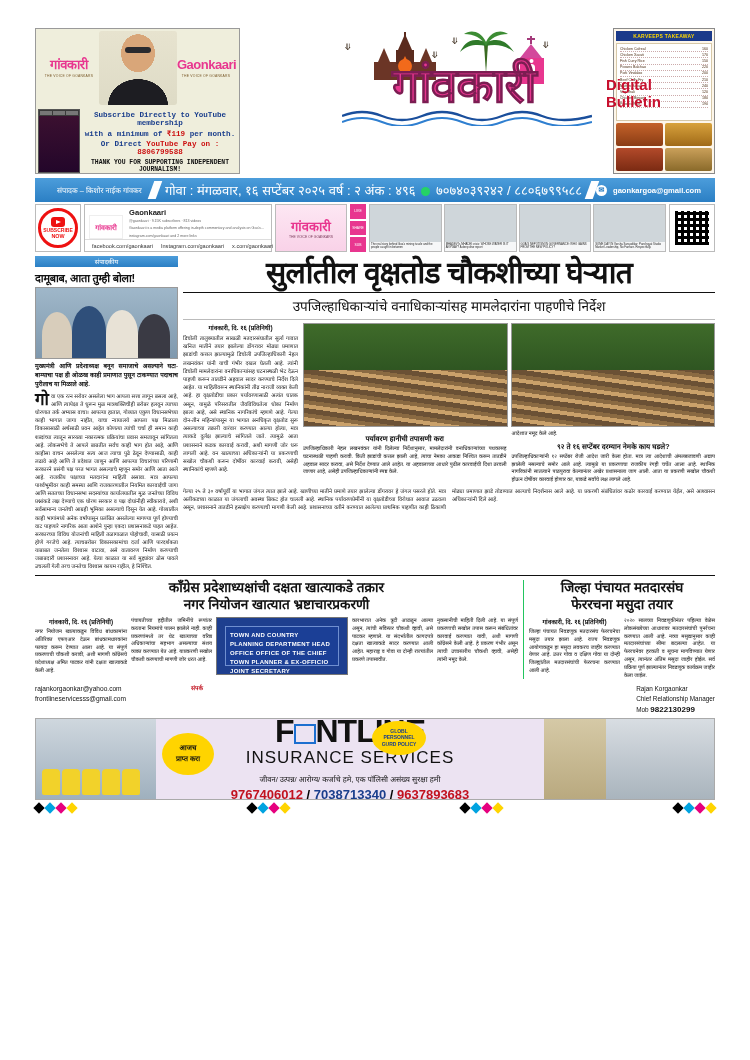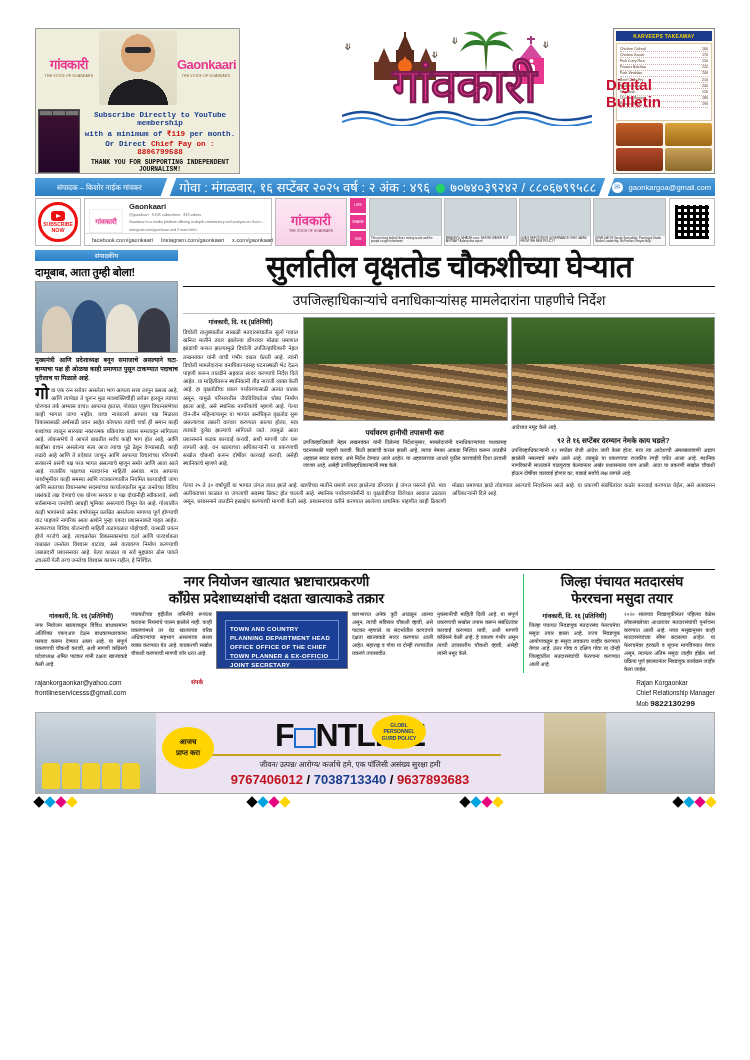--- a/index.html
+++ b/index.html
@@ -57,26 +57,26 @@
   .bird { position:absolute; font-size:9px; color:#3a2a1a; }
 
   .ad-menu { width:102px; border:1px solid #8a8a8a; background:#fdf6ea; padding:2px; display:flex; flex-direction:column; gap:2px; }
   .ad-menu .mhead { background:#1b3a8a; color:#ffd700; font-size:5px; text-align:center; padding:2px 0; font-weight:bold; letter-spacing:.3px;}
   .ad-menu .mlist { flex:1; background:#fff; border:1px solid #d6c8a8; padding:2px 3px; }
   .ad-menu .mrow { display:flex; justify-content:space-between; font-size:3.6px; color:#4a2a10; border-bottom:1px dotted #caa; padding:.6px 0; }
   .ad-menu .mfoods { height:48px; display:grid; grid-template-columns:1fr 1fr; gap:2px; }
   .ad-menu .mfoods i { display:block; border-radius:2px; }
 
   
-  .infobar { margin-top:4px; height:18px; background:linear-gradient(#4c9ddb,#2b7fc4); display:flex; align-items:center; position:relative; }
+  .infobar { margin-top:4px; height:24px; background:linear-gradient(#4c9ddb,#2b7fc4); display:flex; align-items:center; position:relative; }
   .infobar .editor { color:#fff; font-size:7.4px; padding-left:22px; width:185px; }
   .infobar .skew { width:14px; height:18px; background:#fff; transform:skewX(-20deg); }
   .infobar .dateline { color:#fff; font-size:13px; padding:0 6px; white-space:nowrap; }
   .infobar .wa { display:inline-block; width:9px; height:9px; border-radius:50%; background:#25d366; vertical-align:-1px; margin:0 2px; }
-  .infobar .mailwrap { margin-left:auto; display:flex; align-items:center; gap:6px; padding-right:4px;}
+  .infobar .mailwrap { margin-left:auto; display:flex; align-items:center; gap:6px; padding-right:14px;font-weight:bold;}
   .infobar .mailicon { width:11px;height:11px;border-radius:50%;background:#fff;display:flex;align-items:center;justify-content:center;font-size:7px;color:#2b7fc4;}
   .infobar .mail { color:#fff; font-size:7.6px; }
 
   
   .socialrow { display:flex; gap:3px; height:48px; margin-top:2px; }
   .sr-sub { width:46px; border:1px solid #bbb; background:#fff; display:flex;align-items:center;justify-content:center;}
   .sub-circle{width:40px;height:40px;border-radius:50%;border:3px solid #e11;display:flex;flex-direction:column;align-items:center;justify-content:center;}
   .sub-circle .ytbtn{width:14px;height:10px;background:#e11;border-radius:3px;position:relative;}
   .sub-circle .ytbtn:after{content:"";position:absolute;left:5px;top:2.5px;border-left:5px solid #fff;border-top:2.5px solid transparent;border-bottom:2.5px solid transparent;}
   .sub-circle .t1{font-size:5px;font-weight:bold;color:#e11;}
@@ -199,21 +199,21 @@
         </div>
         <div class="ytcopy">
           <div class="l1">Subscribe Directly to YouTube membership</div>
           <div class="l2">
             <span>with a minimum of</span>
             <b>₹119</b>
             <span>per month.</span>
           </div>
           <div class="l3">
             <span>Or Direct</span>
-            <b>Chief Pay on :</b>
+            <b>YouTube Pay on :</b>
             <b>8806799588</b>
           </div>
           <div class="l4">THANK YOU FOR SUPPORTING INDEPENDENT JOURNALISM!</div>
         </div>
       </div>
       <div class="ad-yt-strip">
         <div></div>
           <div></div>
           <div></div>
           <div></div>
@@ -433,22 +433,22 @@
             </div>
           </div>
         </div>
       </div>
       <div class="story-text" style="columns:2;column-gap:6px;margin-top:3px;">गेल्या २५ ते ३० वर्षांपूर्वी या भागात जंगल त्यात झाले आहे. खाणीच्या मातीने प्रमाणे तयार झालेल्या डोंगरावर हे जंगल पसरले होते. मात्र अलीकडच्या काळात या जंगलाची अवस्था बिकट होत चालली आहे. स्थानिक पर्यावरणप्रेमींनी या वृक्षतोडीच्या विरोधात आवाज उठवला असून, प्रशासनाने तातडीने हस्तक्षेप करण्याची मागणी केली आहे. प्रशासनाच्या वतीने करण्यात आलेल्या प्राथमिक पाहणीत काही ठिकाणी मोठ्या प्रमाणात झाडे तोडण्यात आल्याचे निदर्शनास आले आहे. या प्रकरणी संबंधितांवर कठोर कारवाई करण्यात येईल, असे आश्वासन अधिकाऱ्यांनी दिले आहे.</div>
     </div>
   </div>
 
   <div class="bottom">
     <div class="bs-left">
+      <div class="bs-head">काँग्रेस प्रदेशाध्यक्षांची दक्षता खात्याकडे तक्रार</div>
       <div class="bs-head">नगर नियोजन खात्यात भ्रष्टाचारप्रकरणी</div>
-      <div class="bs-head">काँग्रेस प्रदेशाध्यक्षांची दक्षता खात्याकडे तक्रार</div>
       <div class="bs-cols">
         <div style="width:92px;">
           <div class="byline">गांवकारी, दि. १६ (प्रतिनिधी)</div>
           <div class="bs-col">नगर नियोजन खात्याकडून विविध बांधकामांना अतिरिक्त एफएआर देऊन बांधकामधारकांना फायदा करून देण्यात आला आहे. या संपूर्ण प्रकरणाची चौकशी करावी, अशी मागणी काँग्रेसचे प्रदेशाध्यक्ष अमित पाटकर यांनी दक्षता खात्याकडे केली आहे.</div>
         </div>
         <div class="bs-col">पंचायतीच्या हद्दीतील जमिनींचे रूपांतर करताना नियमांचे पालन झालेले नाही. काही प्रकरणांमध्ये तर थेट खात्याच्या वरिष्ठ अधिकाऱ्यांचा सहभाग असल्याचा संशय व्यक्त करण्यात येत आहे. याप्रकरणी सखोल चौकशी करण्याची मागणी जोर धरत आहे.</div>
         <div class="bs-photo">
           <div class="sign">TOWN AND COUNTRY PLANNING DEPARTMENT HEAD OFFICE OFFICE OF THE CHIEF TOWN PLANNER &amp; EX-OFFICIO JOINT SECRETARY GOVERNMENT OF GOA, PANAJI - GOA - 403001</div>
         </div>
         <div class="bs-col">कारभारात अनेक त्रुटी आढळून आल्या असून, त्यांची सविस्तर चौकशी व्हावी, असे पाटकर म्हणाले. या संदर्भातील कागदपत्रे दक्षता खात्याकडे सादर करण्यात आली आहेत. महाराष्ट्र व गोवा या दोन्ही राज्यांतील प्रकरणे तपासावीत.</div>
@@ -494,20 +494,21 @@
       <div class="rider" style="left:86px"></div>
     </div>
     <div class="mid">
       <div class="stamp">
         <span>आजच</span>
         <span>प्राप्त करा</span>
       </div>
       <div class="brand">
         <span>F</span><span class="oo"></span><span>NTLINE</span>
       </div>
+      <div class="sub1">INSURANCE SERVICES</div>
       <div class="rule"></div>
       <div class="sub2">जीवन/ उत्पन्न/ आरोग्य/ कर्जाचे हमे, एक पॉलिसी असंख्य सुरक्षा हमी</div>
       <div class="phones">
         <span class="a">9767406012</span> /
         <span class="b">7038713340</span> /
         <span class="c">9637893683</span>
       </div>
       <div class="gp">
         <span>GLOBL</span>
         <span>PERSONNEL</span>

